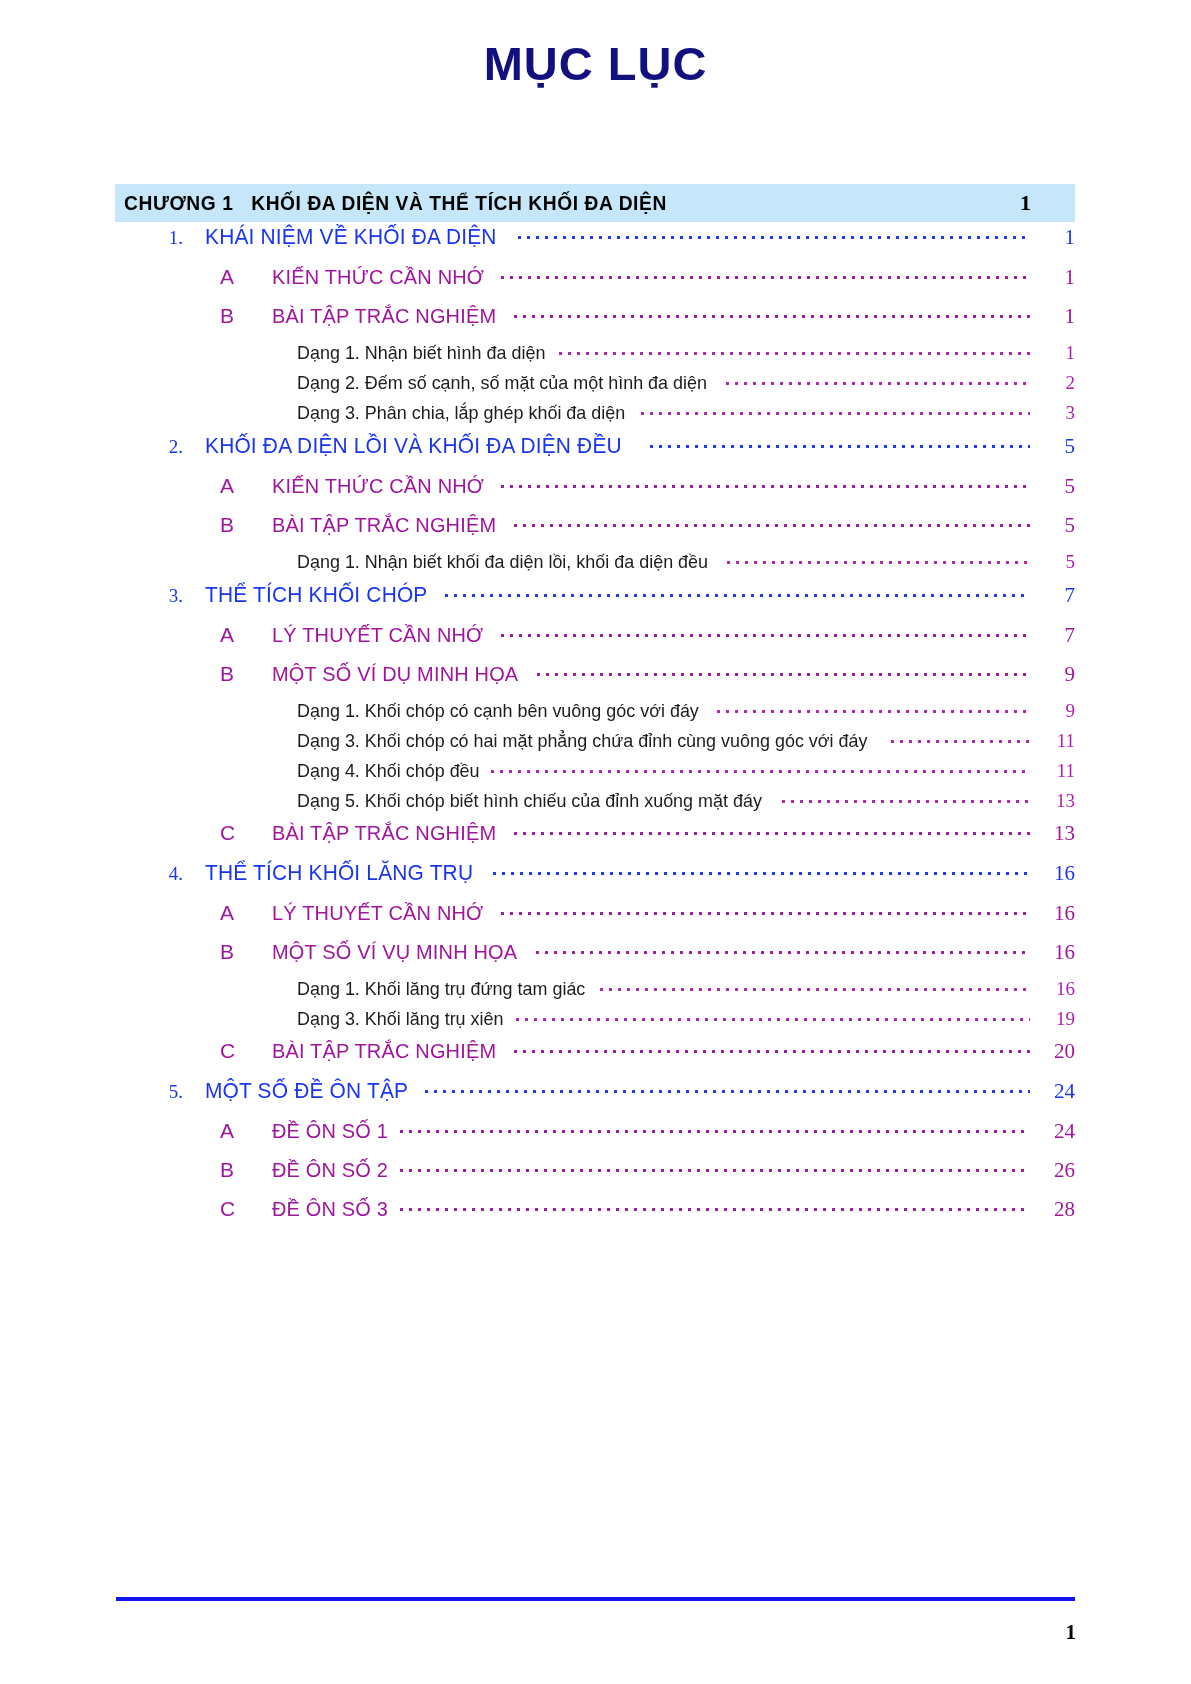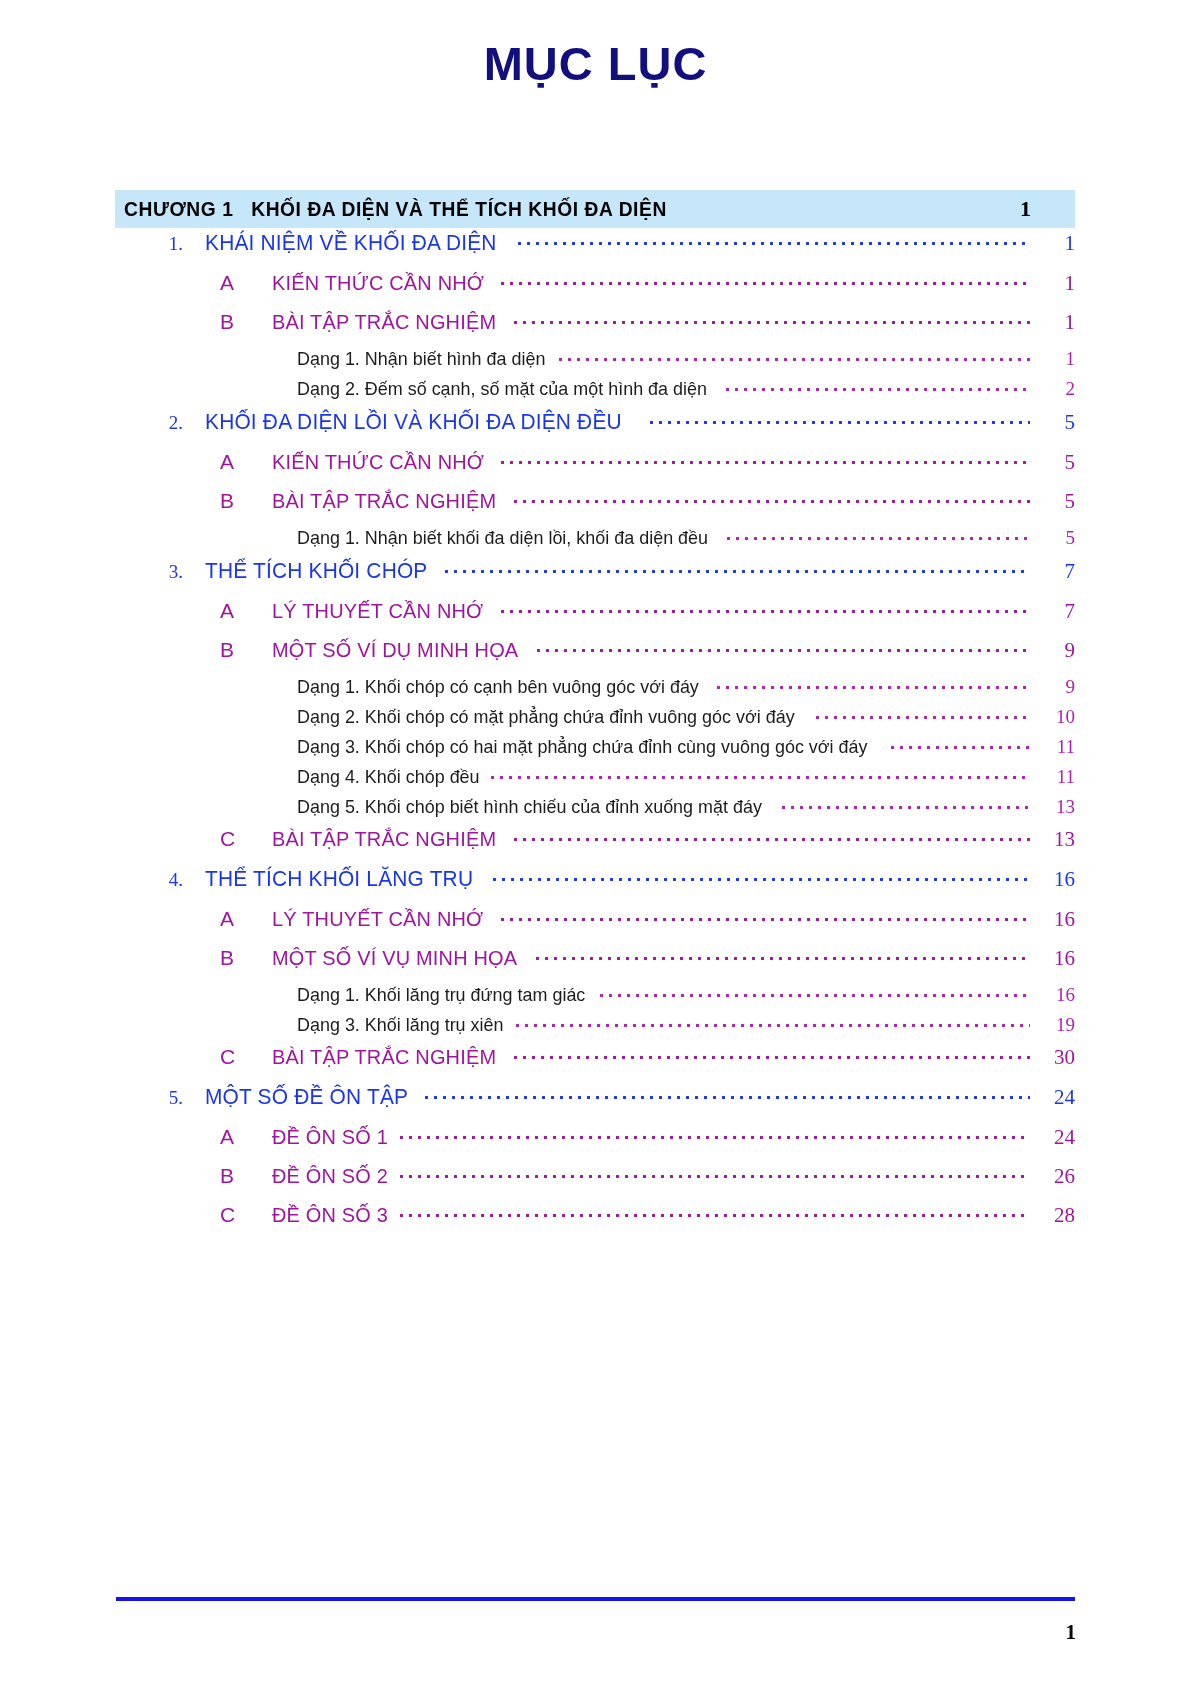--- a/index.html
+++ b/index.html
@@ -33,21 +33,21 @@
     font-weight: bold;
     font-size: 47px;
     letter-spacing: 1px;
     color: #11107e;
     line-height: 1.1;
   }
 
   
   .toc {
     position: absolute;
-    top: 190px;
+    top: 184px;
     left: 115px;
     width: 960px;
   }
 
   
   .chapter-row {
     position: relative;
     height: 38px;
     display: flex;
     align-items: center;
@@ -243,20 +243,25 @@
         <div class="entry lvl3">
           <span class="txt">Dạng 1. Nhận biết hình đa diện</span>
           <span class="leader"></span>
           <span class="pg">1</span>
         </div>
         <div class="entry lvl3">
           <span class="txt">Dạng 2. Đếm số cạnh, số mặt của một hình đa diện</span>
           <span class="leader"></span>
           <span class="pg">2</span>
         </div>
+        <div class="entry lvl3">
+          <span class="txt">Dạng 3. Phân chia, lắp ghép khối đa diện</span>
+          <span class="leader"></span>
+          <span class="pg">3</span>
+        </div>
         <div class="entry lvl1">
           <span class="num">2.</span>
           <span class="txt">KHỐI ĐA DIỆN LỒI VÀ KHỐI ĐA DIỆN ĐỀU</span>
           <span class="leader"></span>
           <span class="pg">5</span>
         </div>
         <div class="entry lvl2">
           <span class="num">A</span>
           <span class="txt">KIẾN THỨC CẦN NHỚ</span>
           <span class="leader"></span>
@@ -290,25 +295,20 @@
           <span class="txt">MỘT SỐ VÍ DỤ MINH HỌA</span>
           <span class="leader"></span>
           <span class="pg">9</span>
         </div>
         <div class="entry lvl3">
           <span class="txt">Dạng 1. Khối chóp có cạnh bên vuông góc với đáy</span>
           <span class="leader"></span>
           <span class="pg">9</span>
         </div>
         <div class="entry lvl3">
-          <span class="txt">Dạng 2. Khối chóp có mặt phẳng chứa đỉnh vuông góc với đáy</span>
-          <span class="leader"></span>
-          <span class="pg">10</span>
-        </div>
-        <div class="entry lvl3">
           <span class="txt">Dạng 3. Khối chóp có hai mặt phẳng chứa đỉnh cùng vuông góc với đáy</span>
           <span class="leader"></span>
           <span class="pg">11</span>
         </div>
         <div class="entry lvl3">
           <span class="txt">Dạng 4. Khối chóp đều</span>
           <span class="leader"></span>
           <span class="pg">11</span>
         </div>
         <div class="entry lvl3">
@@ -347,21 +347,21 @@
         </div>
         <div class="entry lvl3">
           <span class="txt">Dạng 3. Khối lăng trụ xiên</span>
           <span class="leader"></span>
           <span class="pg">19</span>
         </div>
         <div class="entry lvl2">
           <span class="num">C</span>
           <span class="txt">BÀI TẬP TRẮC NGHIỆM</span>
           <span class="leader"></span>
-          <span class="pg">30</span>
+          <span class="pg">20</span>
         </div>
         <div class="entry lvl1">
           <span class="num">5.</span>
           <span class="txt">MỘT SỐ ĐỀ ÔN TẬP</span>
           <span class="leader"></span>
           <span class="pg">24</span>
         </div>
         <div class="entry lvl2">
           <span class="num">A</span>
           <span class="txt">ĐỀ ÔN SỐ 1</span>

